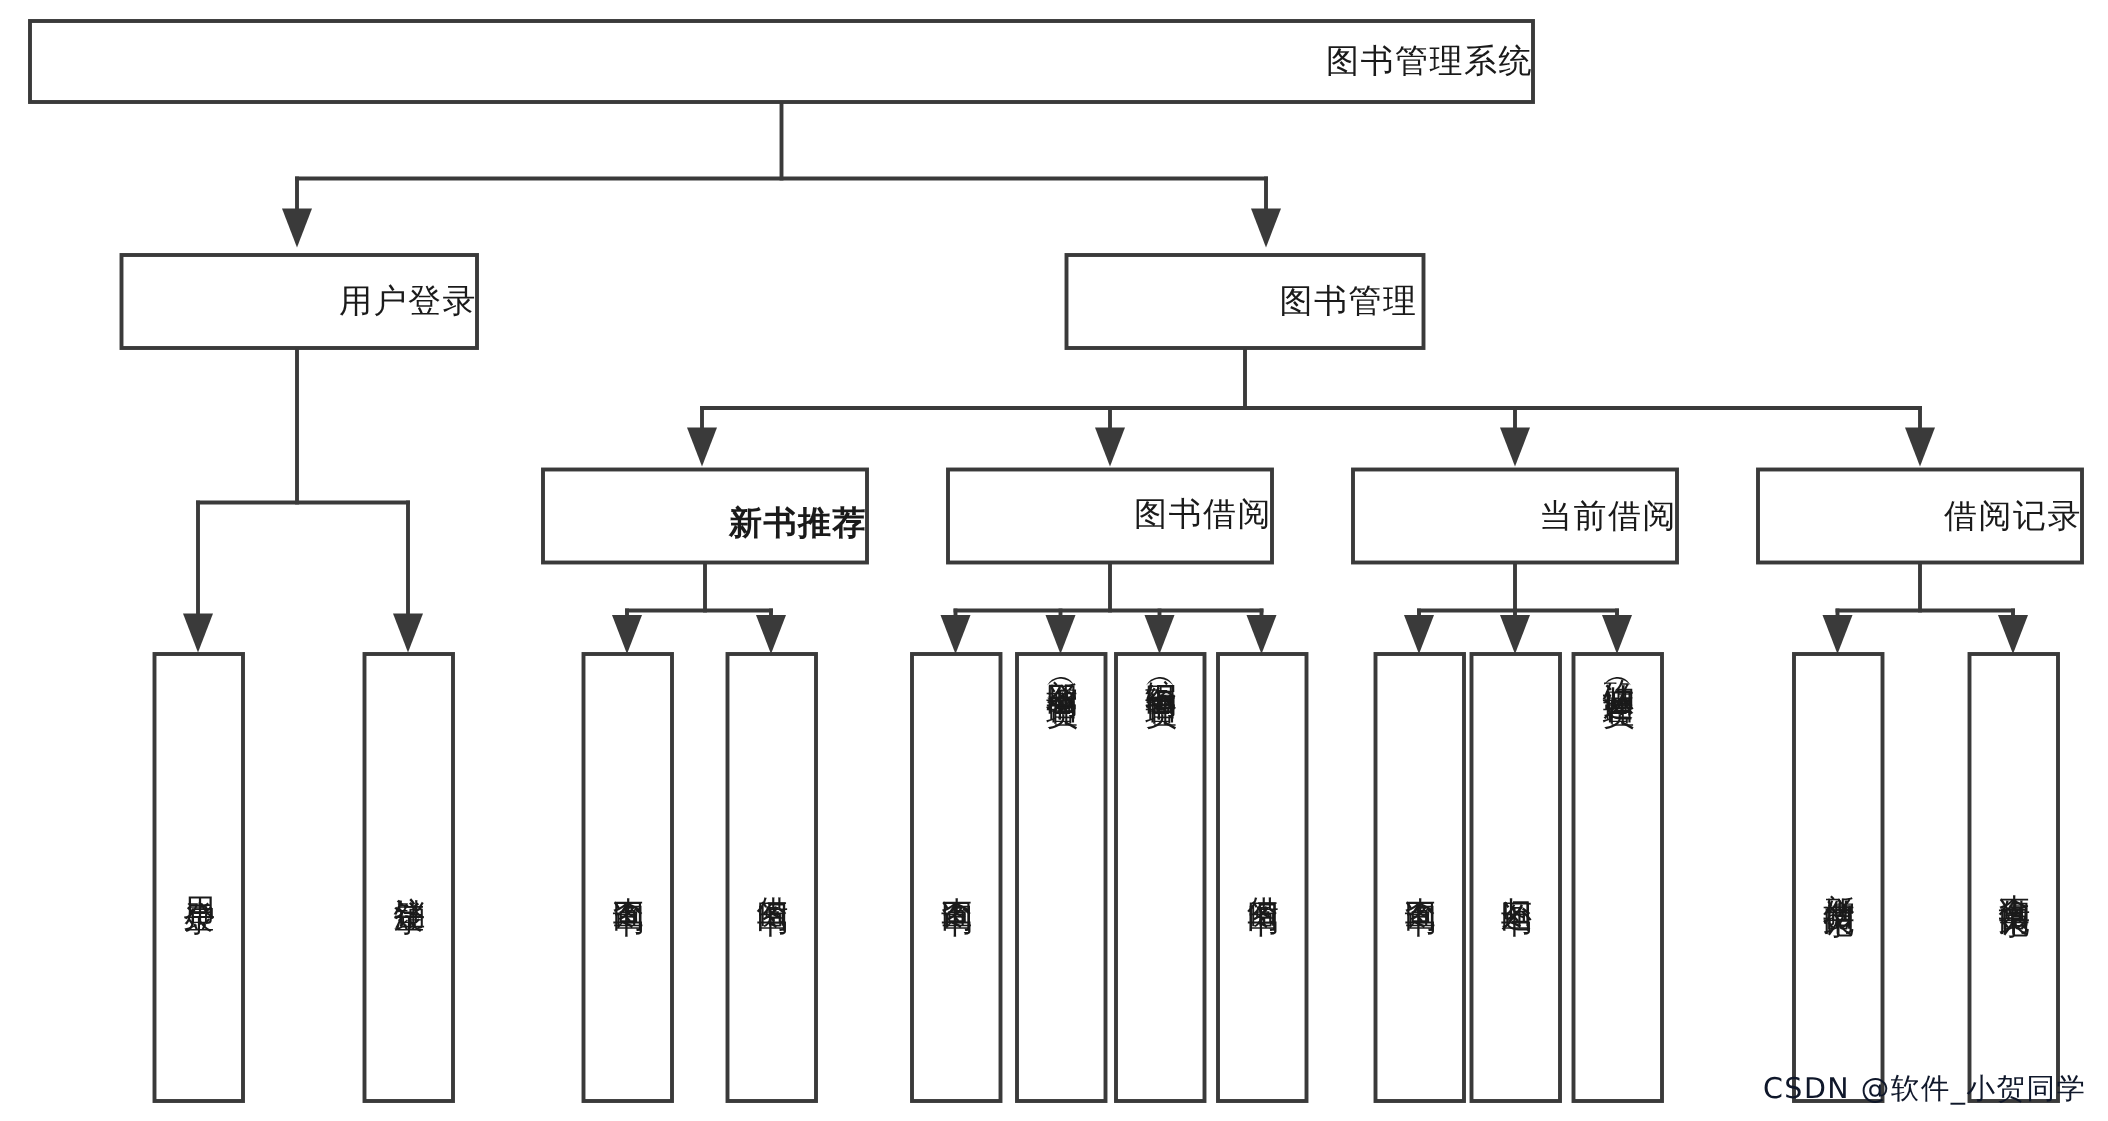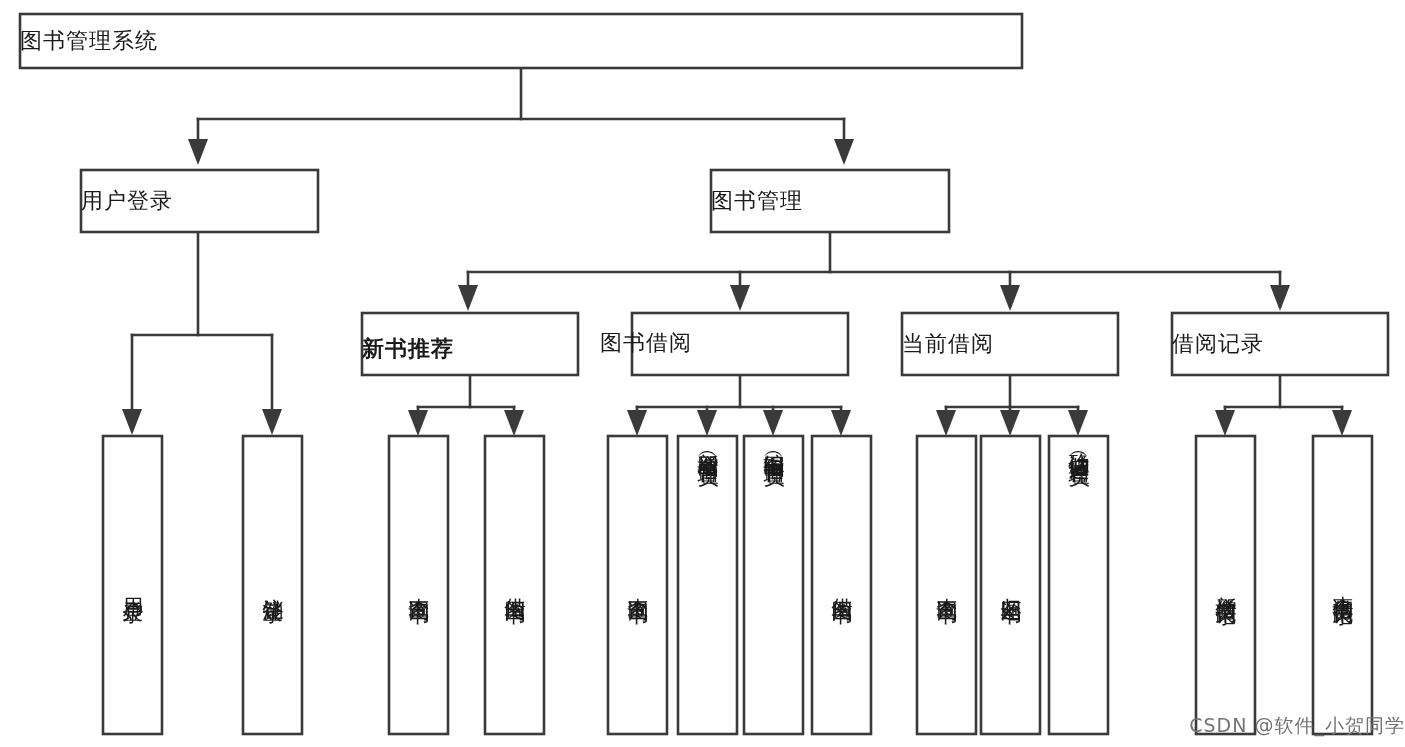--- a/index.html
+++ b/index.html
@@ -56,37 +56,37 @@
     font-size: 21px;
     line-height: 1;
     letter-spacing: 2px;
     color: #1a1a1a;
     white-space: nowrap;
   }
   .hlabel-wrap {
     position: absolute;
     display: flex;
     align-items: center;
-    justify-content: flex-start;
+    justify-content: flex-end;
     pointer-events: none;
   }
   .hlabel-text {
     font-family: "DejaVu Sans", "Liberation Sans", sans-serif;
     font-size: 22px;
     color: #1a1a1a;
     letter-spacing: 1px;
     white-space: nowrap;
   }
   #watermark {
     position: absolute;
-    right: 0;
+    right: 14px;
     bottom: 8px;
     font-family: "DejaVu Sans", "Liberation Sans", sans-serif;
     font-size: 19px;
-    color: #737373;
+    color: #0f172a;
     letter-spacing: 1px;
     white-space: nowrap;
     pointer-events: none;
   }
 </style>
 </head>
 <body>
 
 <div id="diagram-root">
 
@@ -206,21 +206,21 @@
   <div class="hlabel-wrap" style="left:81px; top:170px; width:237px; height:62px;">
     <span class="hlabel-text">用户登录</span>
   </div>
   <div class="hlabel-wrap" style="left:711px; top:170px; width:234px; height:62px;">
     <span class="hlabel-text">图书管理</span>
   </div>
 
   <div class="hlabel-wrap" style="left:362px; top:318px; width:216px; height:62px;font-weight:bold;">
     <span class="hlabel-text">新书推荐</span>
   </div>
-  <div class="hlabel-wrap" style="left:600px; top:313px; width:216px; height:60px;border-radius:20px;">
+  <div class="hlabel-wrap" style="left:632px; top:313px; width:216px; height:60px;border-radius:20px;">
     <span class="hlabel-text">图书借阅</span>
   </div>
   <div class="hlabel-wrap" style="left:1172px; top:313px; width:216px; height:62px;">
     <span class="hlabel-text">借阅记录</span>
   </div>
   <div class="hlabel-wrap" style="left:902px; top:313px; width:216px; height:62px;">
     <span class="hlabel-text">当前借阅</span>
   </div>
 
   <div class="vlabel-wrap" style="left:103px; top:436px; width:59px; height:298px;">

